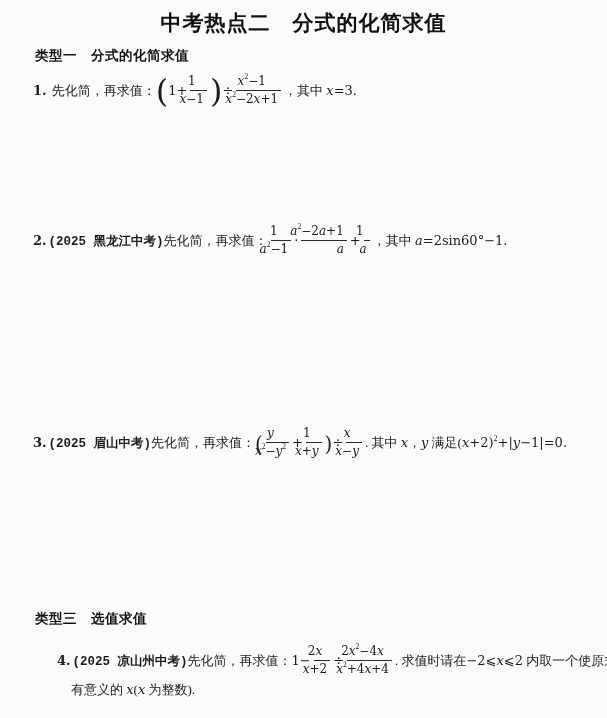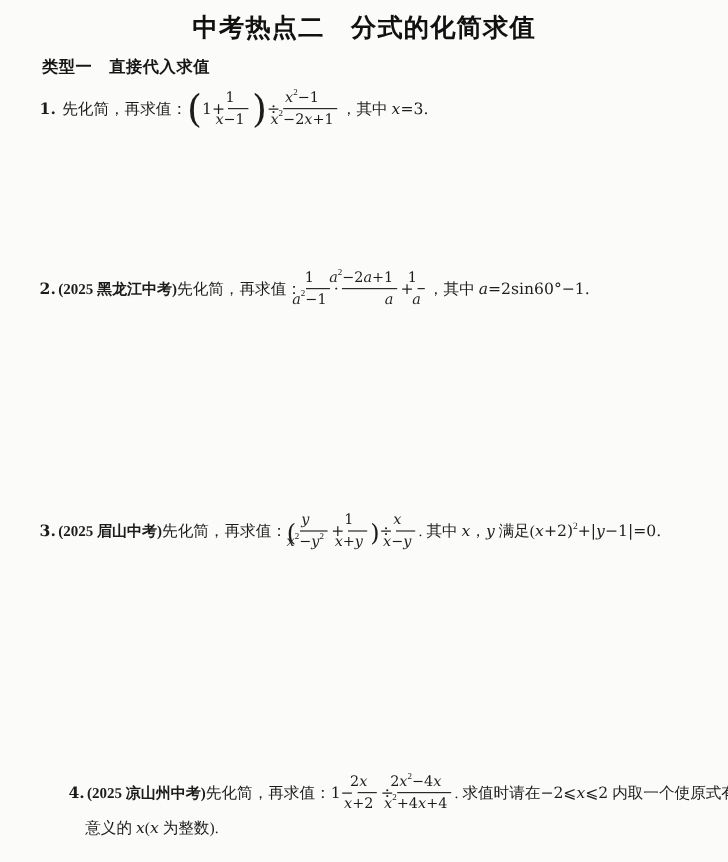--- a/index.html
+++ b/index.html
@@ -44,21 +44,21 @@
 
   .pnum{
     font-weight:700;
     font-family:"DejaVu Serif","Liberation Serif",serif;
     margin-right:2px;
   }
 
   .seg-txt{font-family:"Liberation Serif","DejaVu Serif",serif;}
   .seg-btxt{
     font-weight:700;
-    font-family:Liberation Serif, serif;
+    font-family:Liberation Mono, monospace;
     font-size:12.5px;
   }
   .seg-mi{
     font-family:"DejaVu Serif","Liberation Serif",serif;
     font-style:italic;font-size:13px;
   }
   .seg-mn{
     font-family:"DejaVu Serif","Liberation Serif",serif;
     font-size:13px;
   }
@@ -90,25 +90,26 @@
   .frac .seg-mi,.frac .seg-mn{font-size:12px;}
   .frac .seg-sup{font-size:7.5px;}
 </style>
 </head>
 <body>
 
 <div class="sheet">
 
   <h1 class="title">中考热点二　分式的化简求值</h1>
 
-  <h2 class="sec-heading h0">类型一　直接代入求值</h2>
+  <h2 class="sec-heading h0">类型一　分式的化简求值</h2>
 
   <div class="problem p0"><b class="pnum">1.</b><span class="pbody"><span class="seg-txt"> 先化简，再求值：</span><span class="seg-bp">(</span><span class="seg-mn">1+</span><span class="frac"><span class="num"><span class="seg-mn">1</span></span><span class="den"><span class="seg-mi">x</span><span class="seg-mn">−1</span></span></span><span class="seg-bp">)</span><span class="seg-mn">÷</span><span class="frac"><span class="num"><span class="seg-mi">x</span><sup class="seg-sup">2</sup><span class="seg-mn">−1</span></span><span class="den"><span class="seg-mi">x</span><sup class="seg-sup">2</sup><span class="seg-mn">−2</span><span class="seg-mi">x</span><span class="seg-mn">+1</span></span></span><span class="seg-txt">，其中 </span><span class="seg-mi">x</span><span class="seg-mn">=3.</span></span></div>
 
   <div class="problem p1"><b class="pnum">2.</b><span class="pbody"><span class="seg-btxt">(2025 黑龙江中考)</span><span class="seg-txt">先化简，再求值：</span><span class="frac"><span class="num"><span class="seg-mn">1</span></span><span class="den"><span class="seg-mi">a</span><sup class="seg-sup">2</sup><span class="seg-mn">−1</span></span></span><span class="seg-mn">·</span><span class="frac"><span class="num"><span class="seg-mi">a</span><sup class="seg-sup">2</sup><span class="seg-mn">−2</span><span class="seg-mi">a</span><span class="seg-mn">+1</span></span><span class="den"><span class="seg-mi">a</span></span></span><span class="seg-mn">+</span><span class="frac"><span class="num"><span class="seg-mn">1</span></span><span class="den"><span class="seg-mi">a</span></span></span><span class="seg-txt">，其中 </span><span class="seg-mi">a</span><span class="seg-mn">=2sin60°−1.</span></span></div>
 
 
   <div class="problem p2"><b class="pnum">3.</b><span class="pbody"><span class="seg-btxt">(2025 眉山中考)</span><span class="seg-txt">先化简，再求值：</span><span class="seg-mp">(</span><span class="frac"><span class="num"><span class="seg-mi">y</span></span><span class="den"><span class="seg-mi">x</span><sup class="seg-sup">2</sup><span class="seg-mn">−</span><span class="seg-mi">y</span><sup class="seg-sup">2</sup></span></span><span class="seg-mn">+</span><span class="frac"><span class="num"><span class="seg-mn">1</span></span><span class="den"><span class="seg-mi">x</span><span class="seg-mn">+</span><span class="seg-mi">y</span></span></span><span class="seg-mp">)</span><span class="seg-mn">÷</span><span class="frac"><span class="num"><span class="seg-mi">x</span></span><span class="den"><span class="seg-mi">x</span><span class="seg-mn">−</span><span class="seg-mi">y</span></span></span><span class="seg-txt">. 其中 </span><span class="seg-mi">x</span><span class="seg-txt">，</span><span class="seg-mi">y</span><span class="seg-txt"> 满足(</span><span class="seg-mi">x</span><span class="seg-mn">+2)</span><sup class="seg-sup">2</sup><span class="seg-mn">+|</span><span class="seg-mi">y</span><span class="seg-mn">−1|=0.</span></span></div>
 
+  <h2 class="sec-heading h2">类型三　选值求值</h2>
 
   <div class="problem p3"><b class="pnum">4.</b><span class="pbody"><span class="seg-btxt">(2025 凉山州中考)</span><span class="seg-txt">先化简，再求值：</span><span class="seg-mn">1−</span><span class="frac"><span class="num"><span class="seg-mn">2</span><span class="seg-mi">x</span></span><span class="den"><span class="seg-mi">x</span><span class="seg-mn">+2</span></span></span><span class="seg-mn">÷</span><span class="frac"><span class="num"><span class="seg-mn">2</span><span class="seg-mi">x</span><sup class="seg-sup">2</sup><span class="seg-mn">−4</span><span class="seg-mi">x</span></span><span class="den"><span class="seg-mi">x</span><sup class="seg-sup">2</sup><span class="seg-mn">+4</span><span class="seg-mi">x</span><span class="seg-mn">+4</span></span></span><span class="seg-txt">. 求值时请在</span><span class="seg-mn">−2⩽</span><span class="seg-mi">x</span><span class="seg-mn">⩽2</span><span class="seg-txt"> 内取一个使原式有意义的 </span><span class="seg-mi">x</span><span class="seg-txt">(</span><span class="seg-mi">x</span><span class="seg-txt"> 为整数).</span></span></div>
 
 </div>
 
 </body></html>

